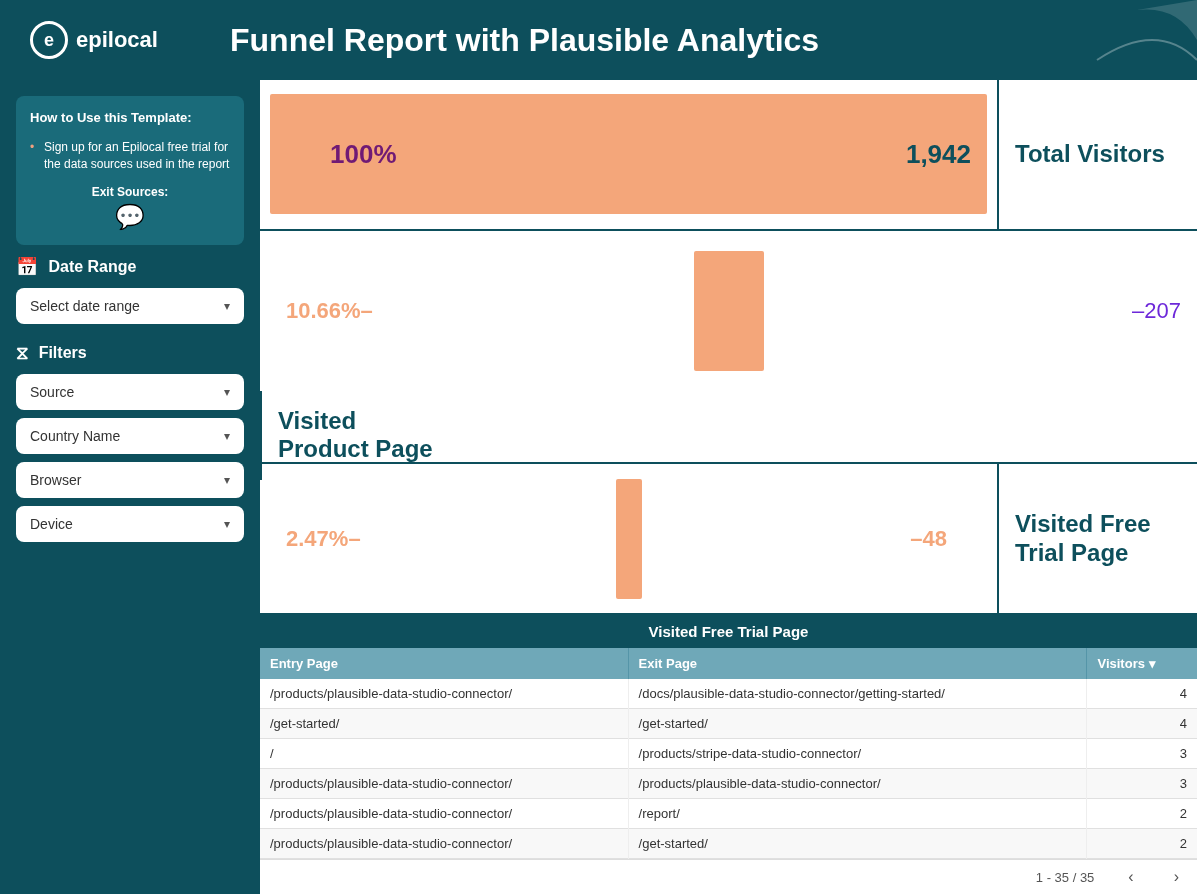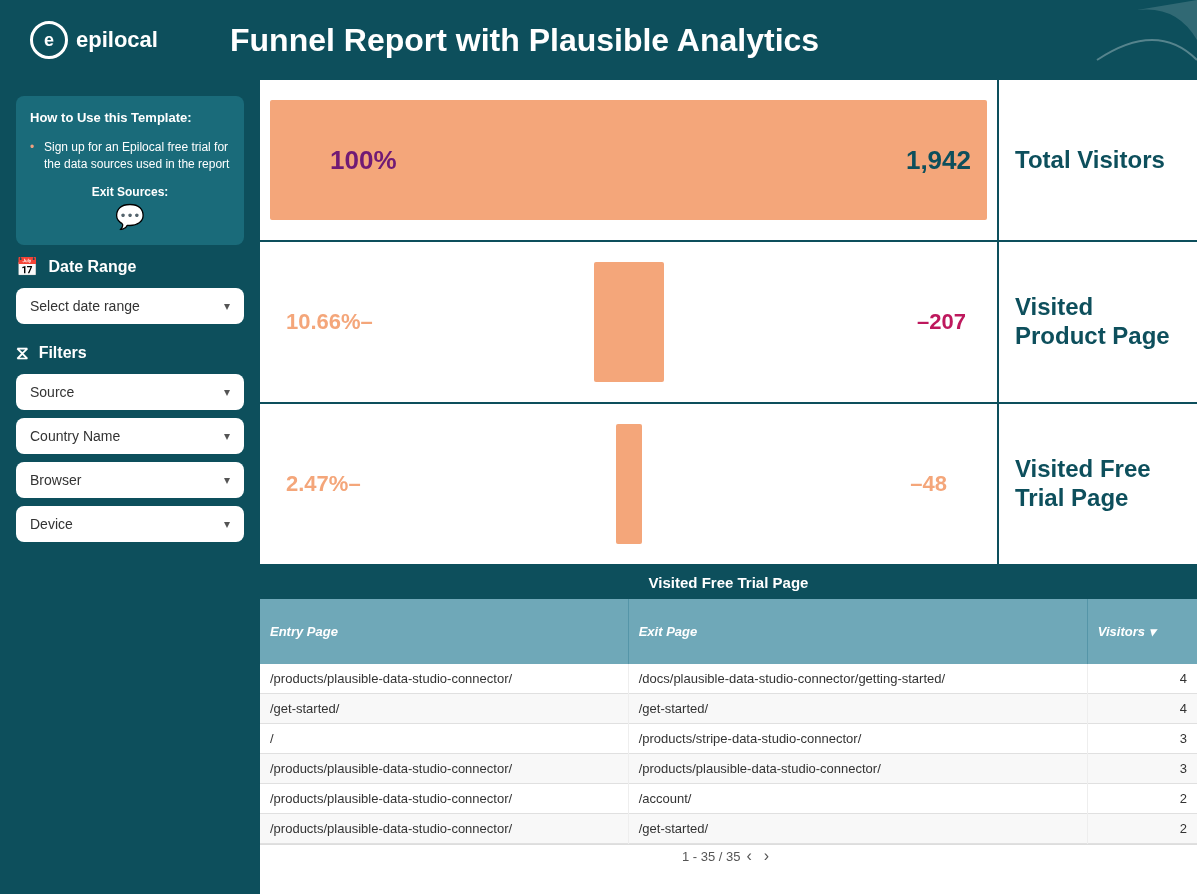--- a/index.html
+++ b/index.html
@@ -187,25 +187,24 @@
     .data-table {
       width: 100%;
       border-collapse: collapse;
       font-size: 13px;
     }
     .data-table thead tr {
       background: #6fa8b8;
       color: white;
     }
     .data-table thead th {
-      padding: 25px 10px;
+      padding: 8px 10px;
       text-align: left;
       font-weight: bold;
       border-right: 1px solid #5595a8;
-      font-style: italic;
     }
     .data-table thead th:last-child {
       text-align: left;
       border-right: none;
     }
     .data-table tbody tr {
       border-bottom: 1px solid #e0e0e0;
     }
     .data-table tbody tr:nth-child(even) {
       background: #f8f8f8;
@@ -214,24 +213,24 @@
       padding: 7px 10px;
       color: #333;
       border-right: 1px solid #eee;
     }
     .data-table tbody td:last-child {
       text-align: right;
       border-right: none;
     }
     .table-footer {
       display: flex;
-      justify-content: center;
-      align-items: center;
-      padding: 0 12px;
-      gap: 0;
+      justify-content: flex-end;
+      align-items: center;
+      padding: 6px 12px;
+      gap: 28px;
       font-size: 13px;
       color: #555;
       border-top: 1px solid #ddd;
     }
     .table-footer .nav-btn {
       background: none;
       border: none;
       cursor: pointer;
       font-size: 16px;
       color: #555;
@@ -314,29 +313,29 @@
           <div class="funnel-bar" style="width:100%; height:120px; background:#f4a67a; border-radius:2px;"></div>
           <span style="position:absolute; left:16px; font-size:26px; font-weight:bold; color:#701a75;margin-left:44px;">100%</span>
           <span style="position:absolute; right:16px; font-size:26px; font-weight:bold; color:#0d4f5c;">1,942</span>
         </div>
       </div>
       <div class="funnel-label-col">
         <span>Total Visitors</span>
       </div>
     </div>
 
-    <div class="funnel-row" style="min-height:140px; border-bottom: 2px solid #0d4f5c;">
+    <div class="funnel-row" style="min-height:140px; border-bottom: 2px solid #0d4f5c; flex-direction: column;">
       <div class="funnel-chart-col" style="position:relative; align-items:center; justify-content:center;">
         <div style="position:relative; width:100%; height:120px; display:flex; align-items:center; justify-content:center;">
 
           <span style="position:absolute; left:16px; font-size:22px; font-weight:bold; color:#f4a67a;">10.66%–</span>
 
           <div class="funnel-bar" style="width:70px; height:120px; background:#f4a67a; border-radius:2px; margin:0 auto;"></div>
 
-          <span style="position:absolute; right:21px; font-size:22px; font-weight:bold; color:#be185d;">–207</span>
+          <span style="position:absolute; right:6px; font-size:22px; font-weight:normal; color:#6d28d9;">–207</span>
         </div>
       </div>
       <div class="funnel-label-col">
         <span>Visited Product Page</span>
       </div>
     </div>
 
     <div class="funnel-row" style="min-height:140px;">
       <div class="funnel-chart-col" style="position:relative; align-items:center; justify-content:center;">
         <div style="position:relative; width:100%; height:120px; display:flex; align-items:center; justify-content:center;">
@@ -381,21 +380,21 @@
     <td>/products/stripe-data-studio-connector/</td>
     <td>3</td>
   </tr>
             <tr>
     <td>/products/plausible-data-studio-connector/</td>
     <td>/products/plausible-data-studio-connector/</td>
     <td>3</td>
   </tr>
             <tr>
     <td>/products/plausible-data-studio-connector/</td>
-    <td>/account/</td>
+    <td>/report/</td>
     <td>2</td>
   </tr>
             <tr>
     <td>/products/plausible-data-studio-connector/</td>
     <td>/get-started/</td>
     <td>2</td>
   </tr>
           </tbody>
       </table>
       <div class="table-footer">

